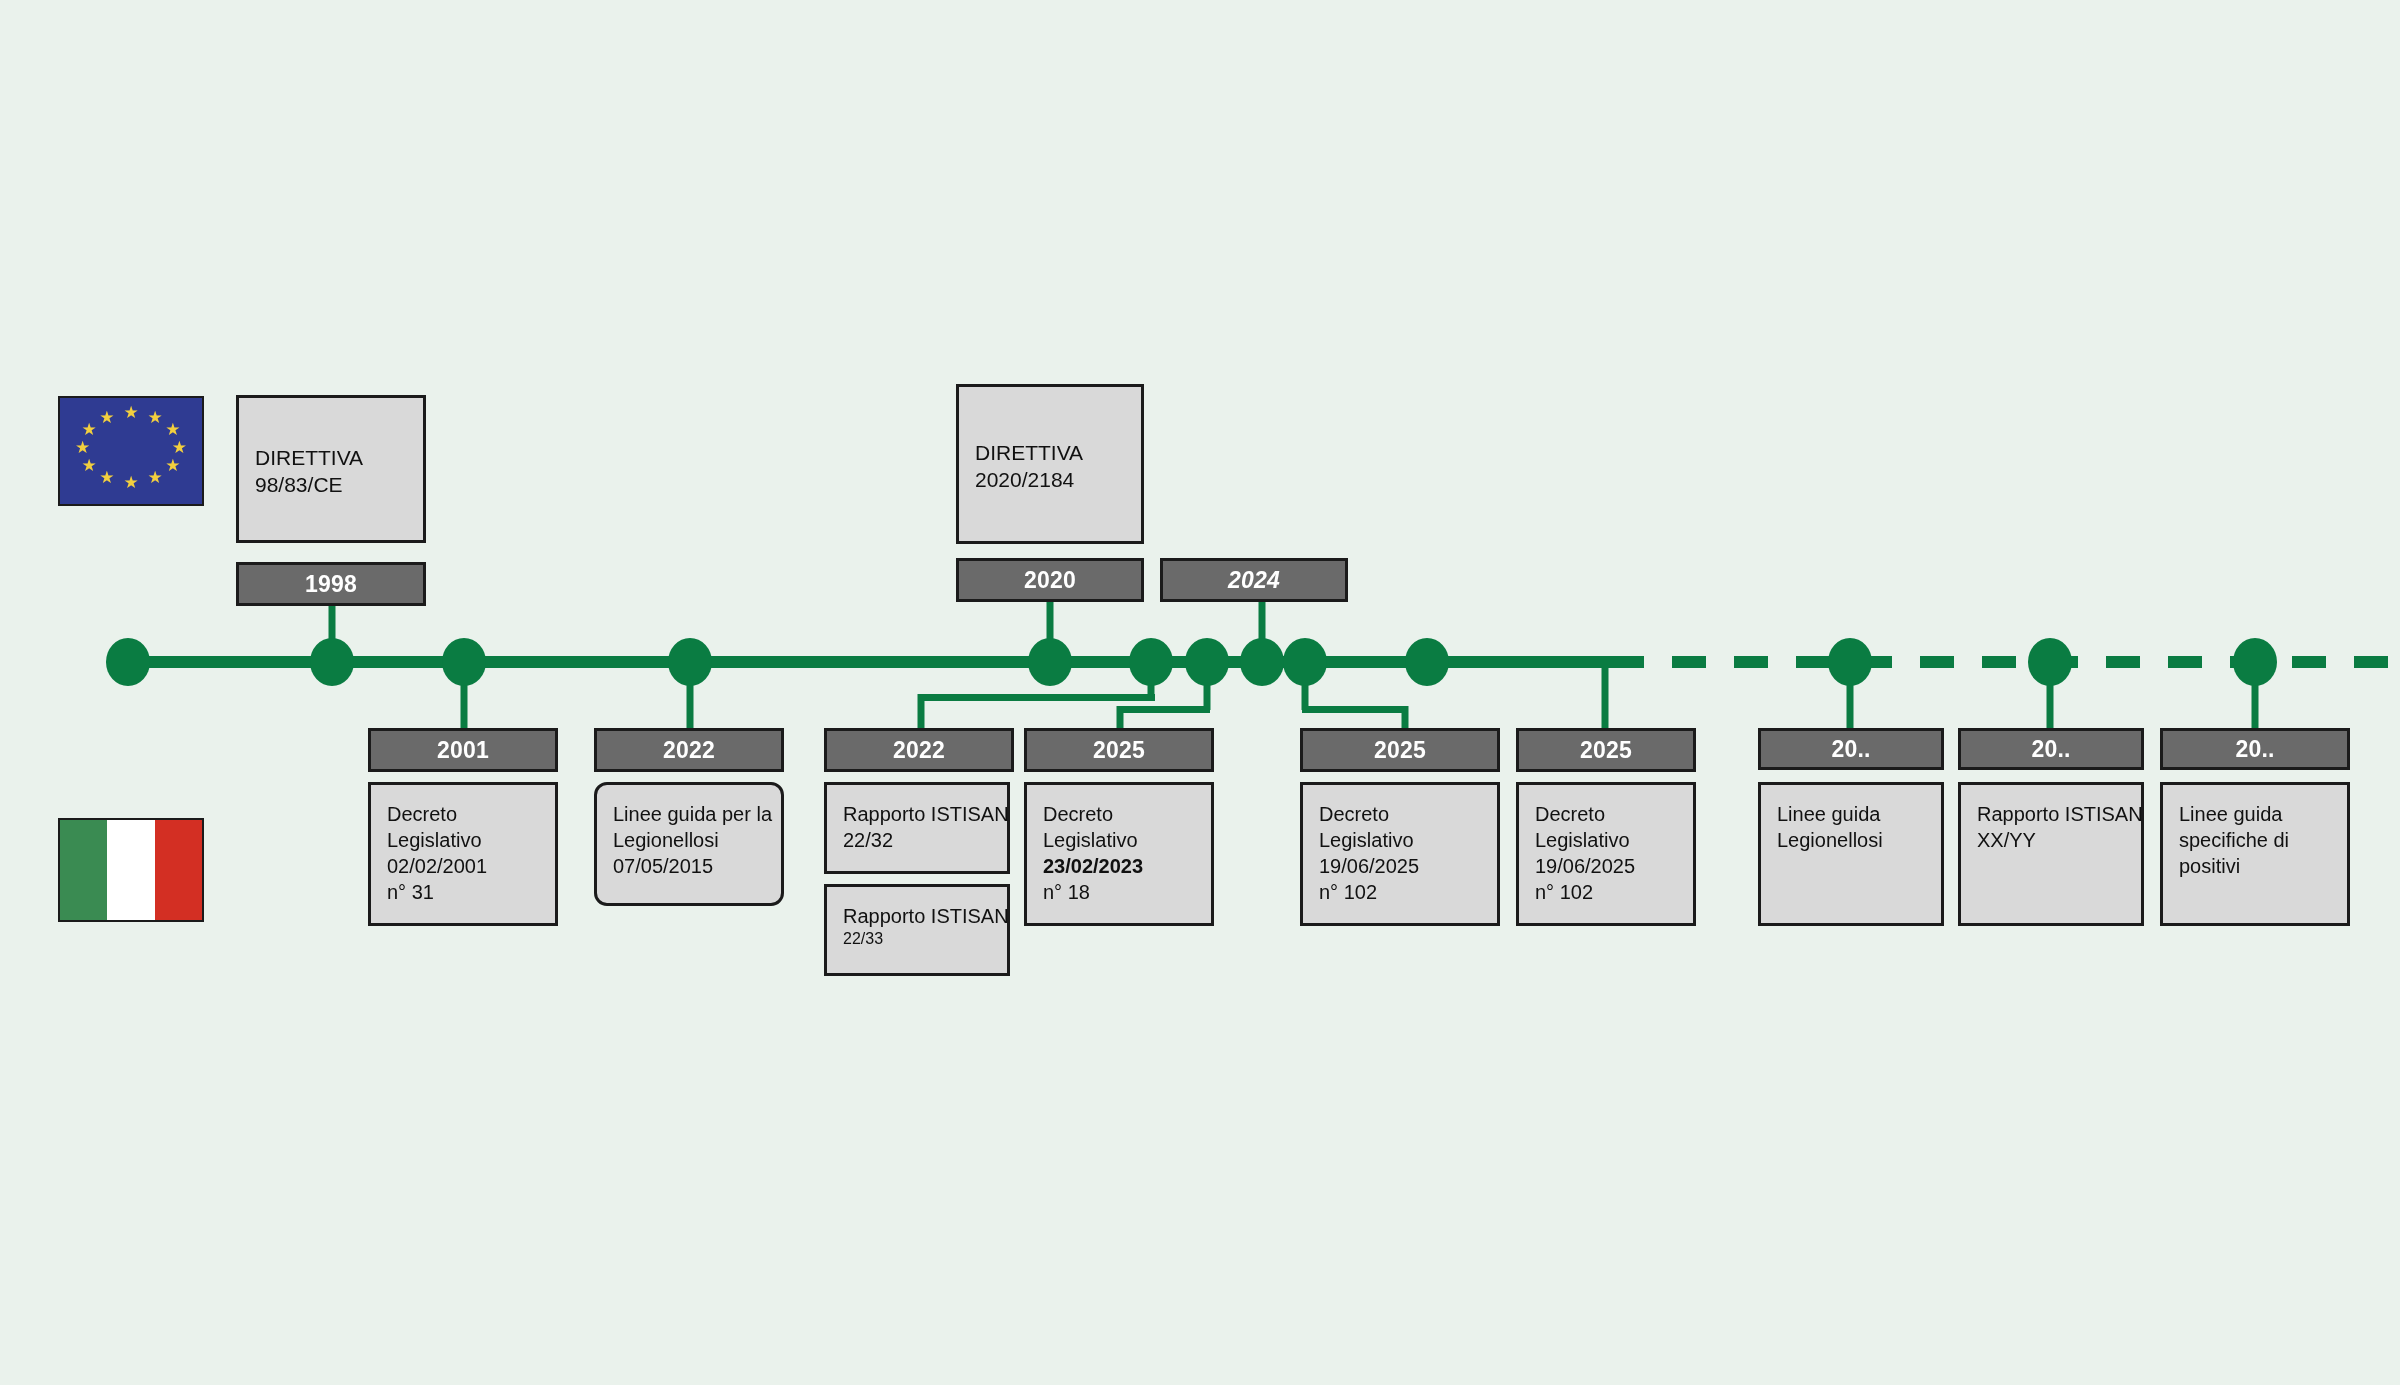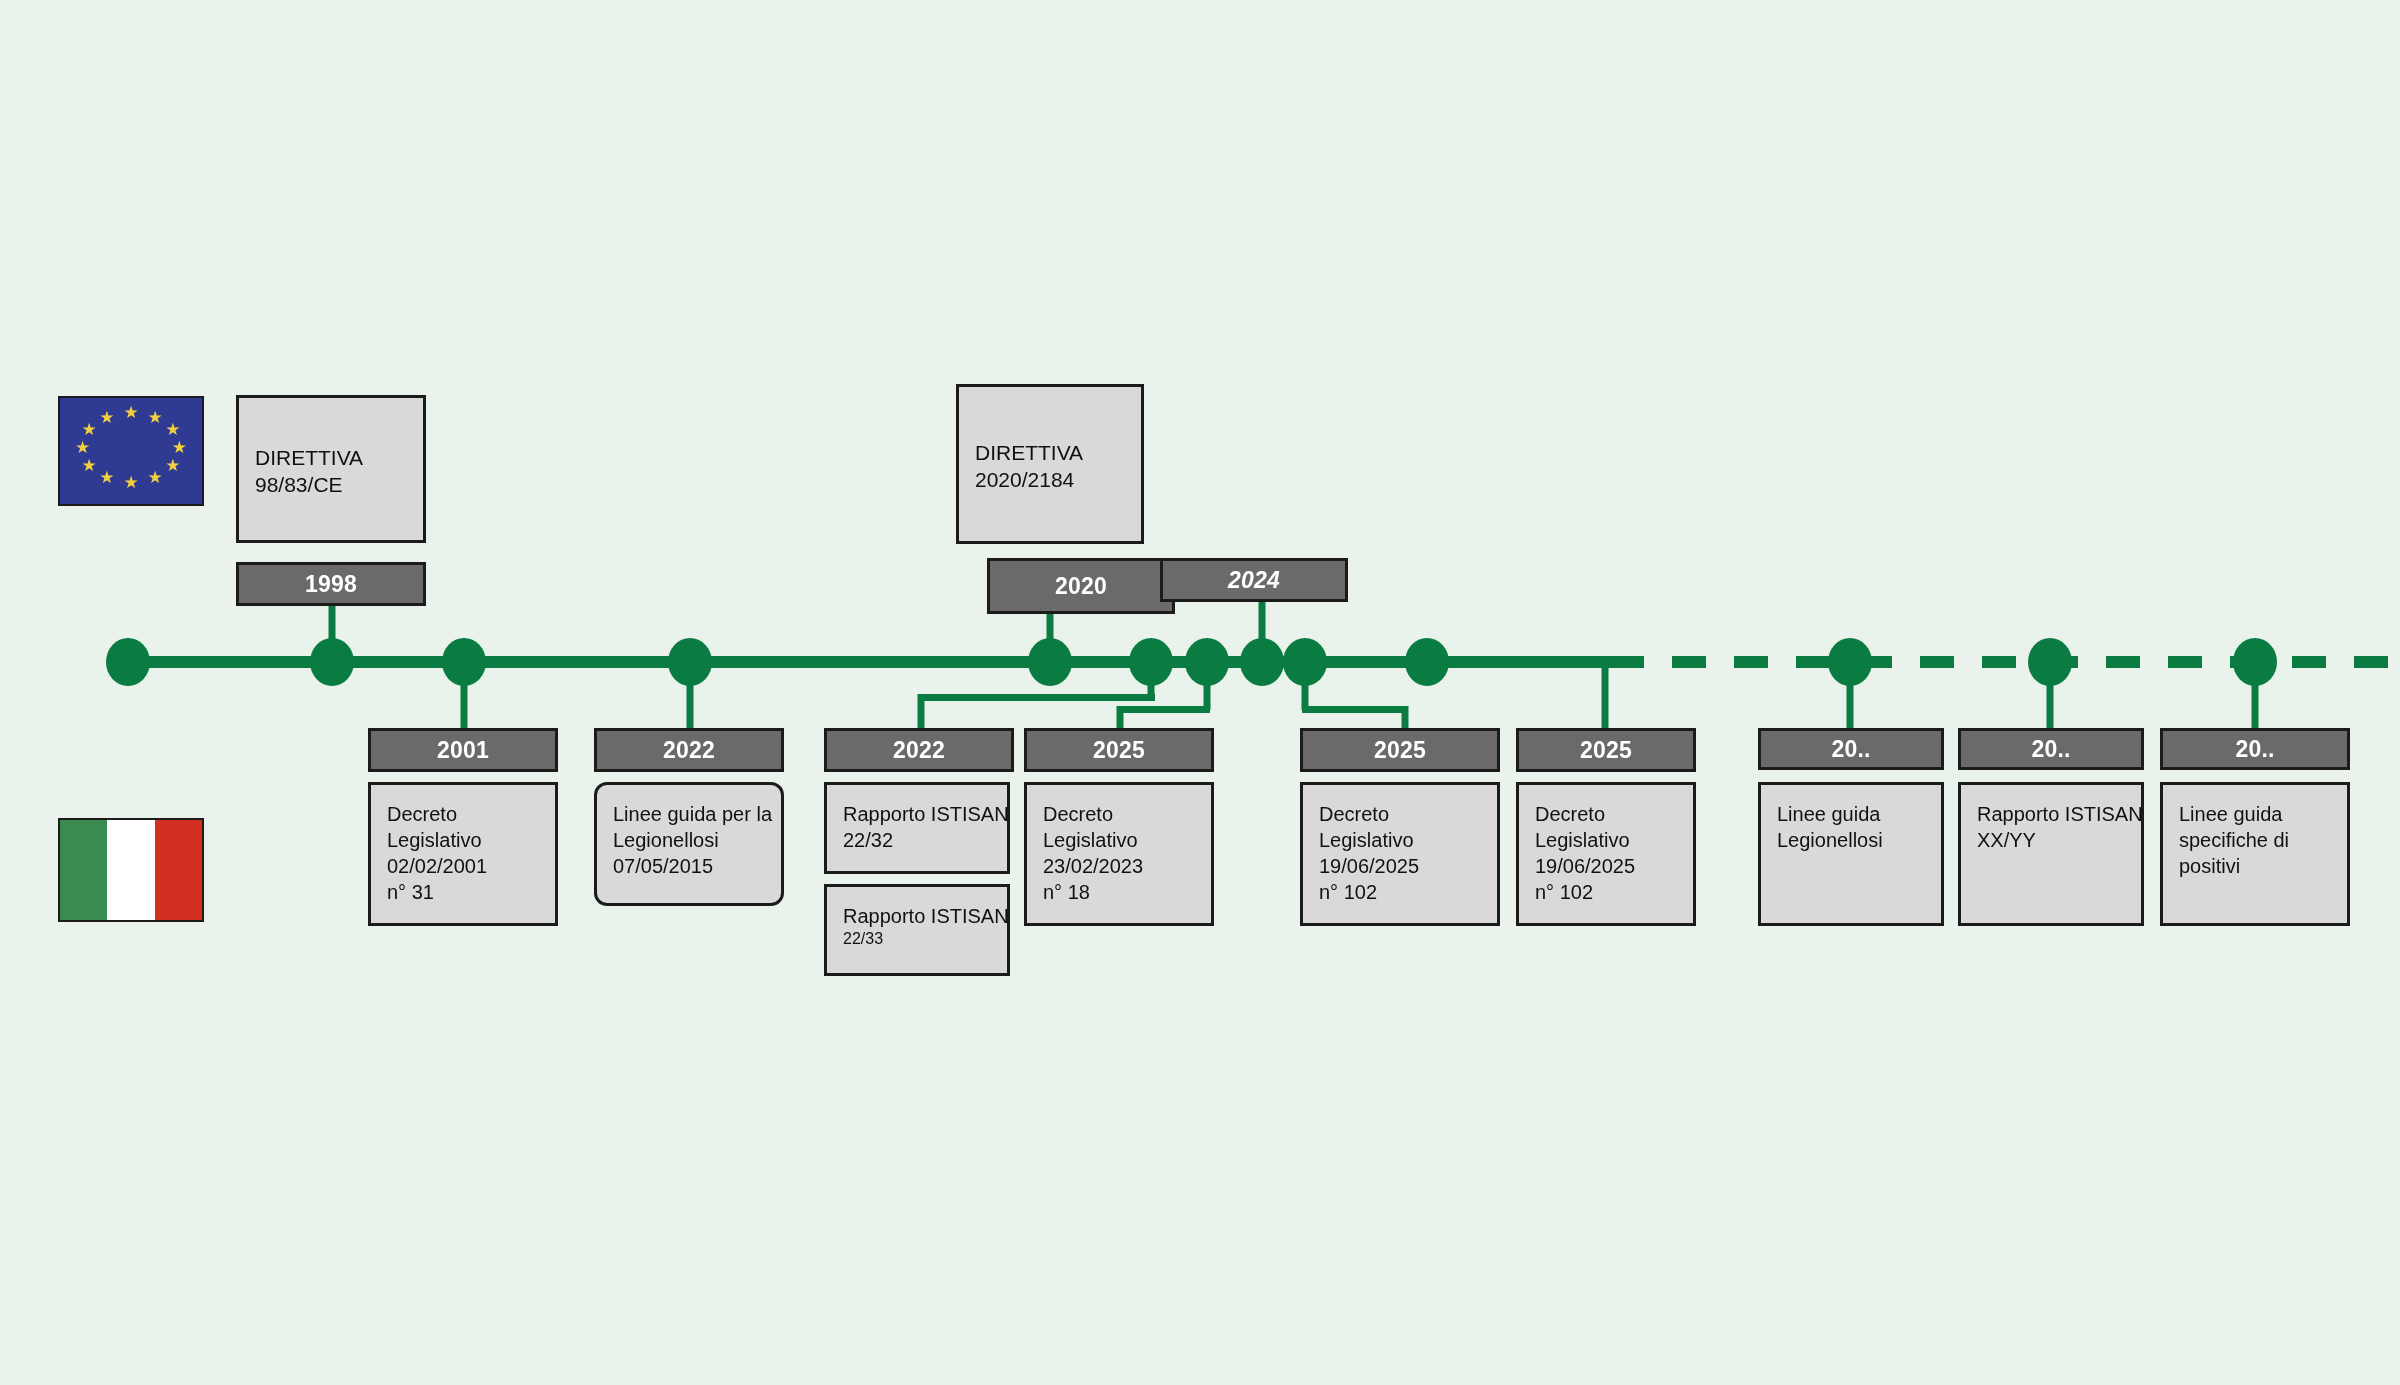--- a/index.html
+++ b/index.html
@@ -195,21 +195,21 @@
   </div>
   <div class="year-box" style="left:236px; top:562px; width:190px; height:44px; font-size:23px;">
     <span>1998</span>
   </div>
   <div class="conn v" style="left:332px; top:606px; height:58px;"></div>
 
   <div class="info-box center-v" style="left:956px; top:384px; width:188px; height:160px;">
     <span class="line" style="font-size:21px;">DIRETTIVA</span>
     <span class="line" style="font-size:21px;">2020/2184</span>
   </div>
-  <div class="year-box" style="left:956px; top:558px; width:188px; height:56px; font-size:23px;margin-left:31px;">
+  <div class="year-box" style="left:956px; top:558px; width:188px; height:44px; font-size:23px;">
     <span>2020</span>
   </div>
   <div class="conn v" style="left:1050px; top:602px; height:62px;"></div>
 
   <div class="year-box" style="left:1160px; top:558px; width:188px; height:44px; font-size:23px;font-style:italic;">
     <span>2024</span>
   </div>
   <div class="conn v" style="left:1262px; top:602px; height:62px;"></div>
 
   <div class="conn v" style="left:464px; top:662px; height:66px;"></div>
@@ -250,21 +250,21 @@
 
   <div class="conn v" style="left:1207px; top:662px; height:48px;"></div>
   <div class="conn h" style="left:1117px; top:706px; width:93px;"></div>
   <div class="conn v" style="left:1120px; top:706px; height:22px;"></div>
   <div class="year-box" style="left:1024px; top:728px; width:190px; height:44px; font-size:23px;">
     <span>2025</span>
   </div>
   <div class="info-box" style="left:1024px; top:782px; width:190px; height:144px;">
     <span class="line" style="font-size:20px;">Decreto</span>
     <span class="line" style="font-size:20px;">Legislativo</span>
-    <span class="line" style="font-size:20px;">23/02/2023</span>
+    <span class="line" style="font-size:20px;font-weight:bold;">23/02/2023</span>
     <span class="line" style="font-size:20px;">n° 18</span>
   </div>
 
   <div class="conn v" style="left:1305px; top:662px; height:48px;"></div>
   <div class="conn h" style="left:1302px; top:706px; width:106px;"></div>
   <div class="conn v" style="left:1405px; top:706px; height:22px;"></div>
   <div class="year-box" style="left:1300px; top:728px; width:200px; height:44px; font-size:23px;">
     <span>2025</span>
   </div>
   <div class="info-box" style="left:1300px; top:782px; width:200px; height:144px;">

